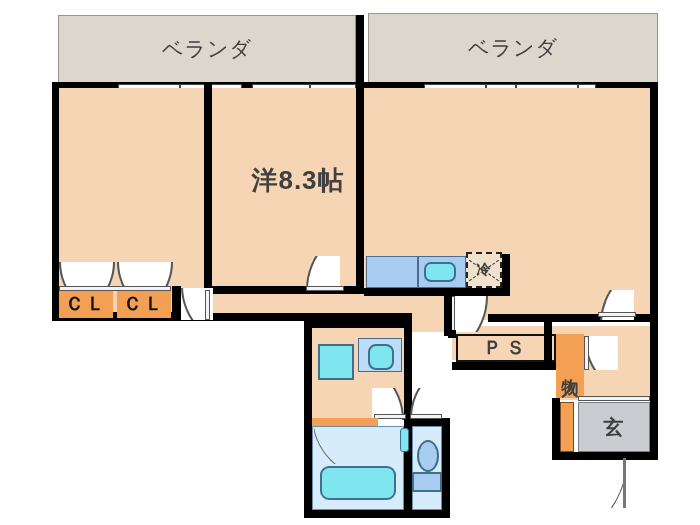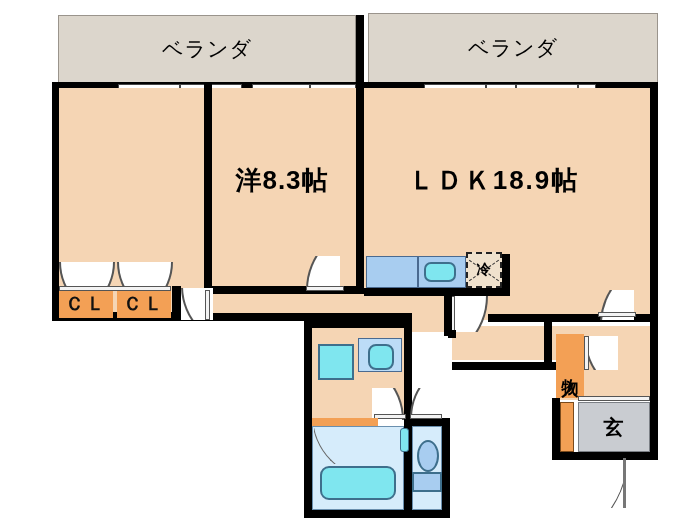--- a/index.html
+++ b/index.html
@@ -11,21 +11,21 @@
   
   .room   {background:#f5d5b4;}
   .veranda{background:#dcd6cc;border:1px solid #9a948c;}
   .closet {background:#f3a055;}
   .genkan {background:#c9ccd1;}
   .wall   {background:#000000;}
   .white  {background:#ffffff;}
 
   
   .lbl{display:flex;align-items:center;justify-content:center;
-       color:#000000;white-space:nowrap;letter-spacing:1px;}
+       color:#404040;white-space:nowrap;letter-spacing:1px;}
   .lbl-veranda{font-size:21px;}
   .lbl-room{font-size:26px;font-weight:bold;}
   .lbl-ldk{font-size:26px;font-weight:bold;letter-spacing:2px;}
   .lbl-cl{font-size:19px;font-weight:bold;letter-spacing:2px;color:#111;}
   .lbl-ps{font-size:19px;font-weight:bold;letter-spacing:4px;}
   .lbl-gen{font-size:20px;font-weight:bold;}
   .lbl-vert{writing-mode:vertical-rl;text-orientation:upright;
             font-size:17px;font-weight:bold;line-height:1.0;}
   .lbl-fridge{font-size:14px;font-weight:bold;}
 
@@ -89,25 +89,22 @@
   <div class="abs room" style="left:364px;top:88px;width:290px;height:232px;"></div>
 
   <div class="abs room" style="left:92px;top:292px;width:320px;height:28px;"></div>
   <div class="abs room" style="left:404px;top:292px;width:60px;height:40px;"></div>
 
   <div class="abs room" style="left:312px;top:326px;width:94px;height:94px;"></div>
 
   <div class="abs room" style="left:452px;top:326px;width:202px;height:34px;"></div>
   <div class="abs room" style="left:560px;top:326px;width:94px;height:74px;"></div>
 
-  <div class="abs lbl lbl-room" style="left:196px;top:160px;width:172px;height:40px;">
+  <div class="abs lbl lbl-room" style="left:212px;top:160px;width:172px;height:40px;">
     <span>洋8.3帖</span>
-  </div>
-  <div class="abs lbl lbl-ldk" style="left:364px;top:160px;width:260px;height:40px;">
-    <span>ＬＤＫ18.9帖</span>
   </div>
 
   <div class="abs wall" style="left:52px;top:82px;width:7px;height:238px;"></div>
 
   <div class="abs wall" style="left:204px;top:82px;width:8px;height:212px;"></div>
 
   <div class="abs wall" style="left:356px;top:82px;width:8px;height:210px;"></div>
 
   <div class="abs wall" style="left:650px;top:82px;width:8px;height:240px;"></div>
 
@@ -177,20 +174,24 @@
   <div class="abs wall" style="left:444px;top:292px;width:8px;height:44px;"></div>
 
   <div class="abs wall" style="left:488px;top:314px;width:170px;height:8px;"></div>
   <div class="abs swing" style="left:600px;top:290px;width:34px;height:30px;">
     <i style="left:0;bottom:-4px;width:62px;height:62px;border-radius:100% 0 0 0;
        border-width:2px 0 0 2px;background:#fff;"></i>
   </div>
   <div class="abs panel" style="left:598px;top:312px;width:38px;height:5px;"></div>
 
   <div class="abs wall" style="left:448px;top:330px;width:8px;height:8px;"></div>
+  <div class="abs room lbl lbl-ps" style="left:456px;top:334px;width:100px;height:28px;
+       border:2px solid #111;">
+    <span>ＰＳ</span>
+  </div>
   <div class="abs wall" style="left:452px;top:362px;width:104px;height:8px;"></div>
 
   <div class="abs closet lbl lbl-vert" style="left:556px;top:334px;width:28px;height:64px;">
     <span>物入</span>
   </div>
 
   <div class="abs swing" style="left:586px;top:336px;width:32px;height:34px;">
     <i style="left:-2px;top:0;width:62px;height:62px;border-radius:0 0 0 100%;
        border-width:0 0 2px 2px;background:#fff;"></i>
   </div>

